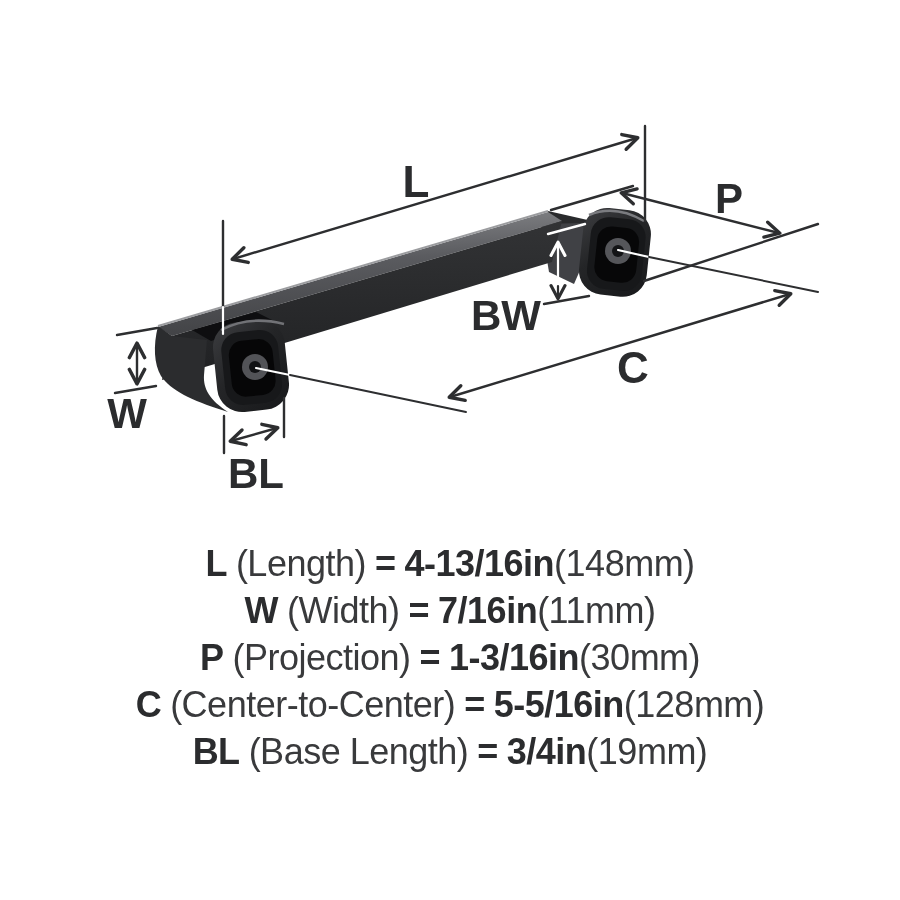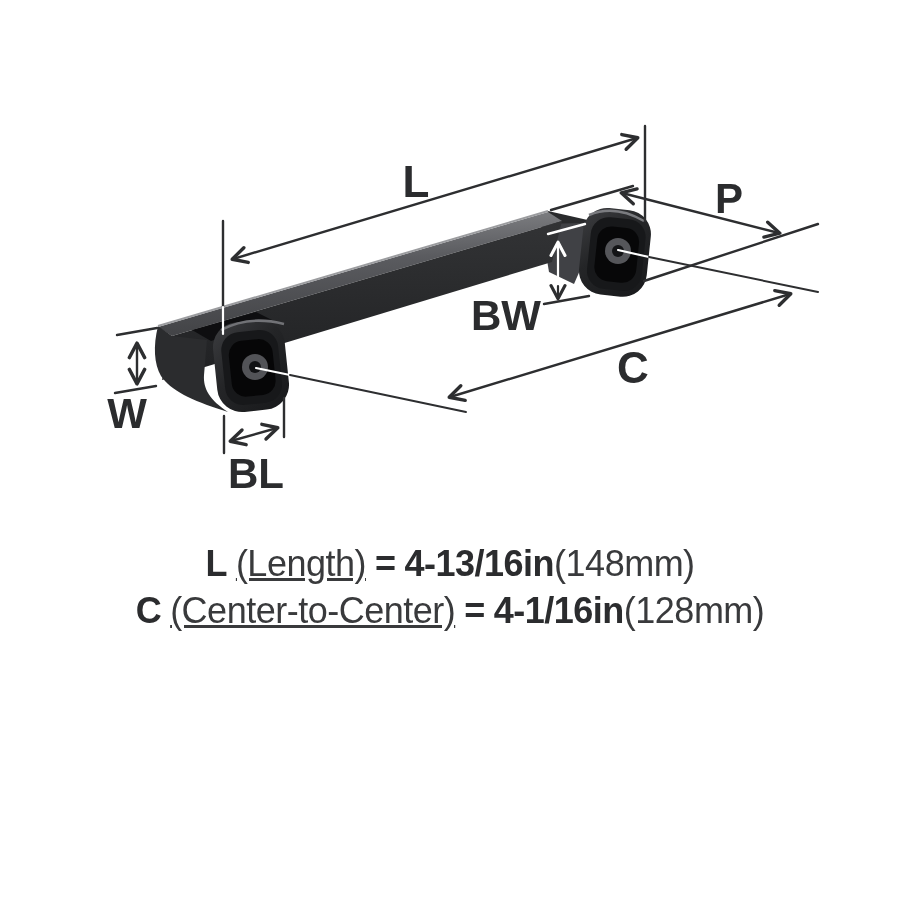--- a/index.html
+++ b/index.html
@@ -16,21 +16,21 @@
     position:absolute;left:0;top:540px;width:900px;
     text-align:center;color:#2b2c2e;
   }
   .spec-row{
     height:47px;line-height:47px;font-size:36px;letter-spacing:-0.5px;
     white-space:nowrap;
   }
   .spec-row .b{font-weight:700;color:#2b2c2e;}
   .spec-row .r{font-weight:400;color:#393a3c;}
   .spec-abbr{margin-right:9px;}
-  .spec-name{margin-right:9px;text-decoration:underline;}
+  .spec-name{margin-right:9px;}
   .spec-eq{margin-right:9px;}
 </style>
 </head>
 <body>
 
 <div class="stage">
 
   <svg class="diagram-svg" width="900" height="540" viewBox="0 0 900 540">
     <defs>
       <marker id="arrowD" viewBox="0 0 12 12" markerWidth="8.5" markerHeight="8.5" refX="10" refY="6" orient="auto-start-reverse">
@@ -138,17 +138,26 @@
       <text class="dim-label" x="127" y="428" font-size="42">W</text>
       <text class="dim-label" x="256" y="488" font-size="42">BL</text>
     </g>
   </svg>
 
   <div class="specs">
     <div class="spec-row">
       <span class="b spec-abbr">L</span><span class="r spec-name">(Length)</span><span class="b spec-eq">=</span><span class="b">4-13/16in</span><span class="r">(148mm)</span>
     </div>
     <div class="spec-row">
-      <span class="b spec-abbr">C</span><span class="r spec-name">(Center-to-Center)</span><span class="b spec-eq">=</span><span class="b">4-1/16in</span><span class="r">(128mm)</span>
+      <span class="b spec-abbr">W</span><span class="r spec-name">(Width)</span><span class="b spec-eq">=</span><span class="b">7/16in</span><span class="r">(11mm)</span>
+    </div>
+    <div class="spec-row">
+      <span class="b spec-abbr">P</span><span class="r spec-name">(Projection)</span><span class="b spec-eq">=</span><span class="b">1-3/16in</span><span class="r">(30mm)</span>
+    </div>
+    <div class="spec-row">
+      <span class="b spec-abbr">C</span><span class="r spec-name">(Center-to-Center)</span><span class="b spec-eq">=</span><span class="b">5-5/16in</span><span class="r">(128mm)</span>
+    </div>
+    <div class="spec-row">
+      <span class="b spec-abbr">BL</span><span class="r spec-name">(Base Length)</span><span class="b spec-eq">=</span><span class="b">3/4in</span><span class="r">(19mm)</span>
     </div>
   </div>
 
 </div>
 
 </body></html>

